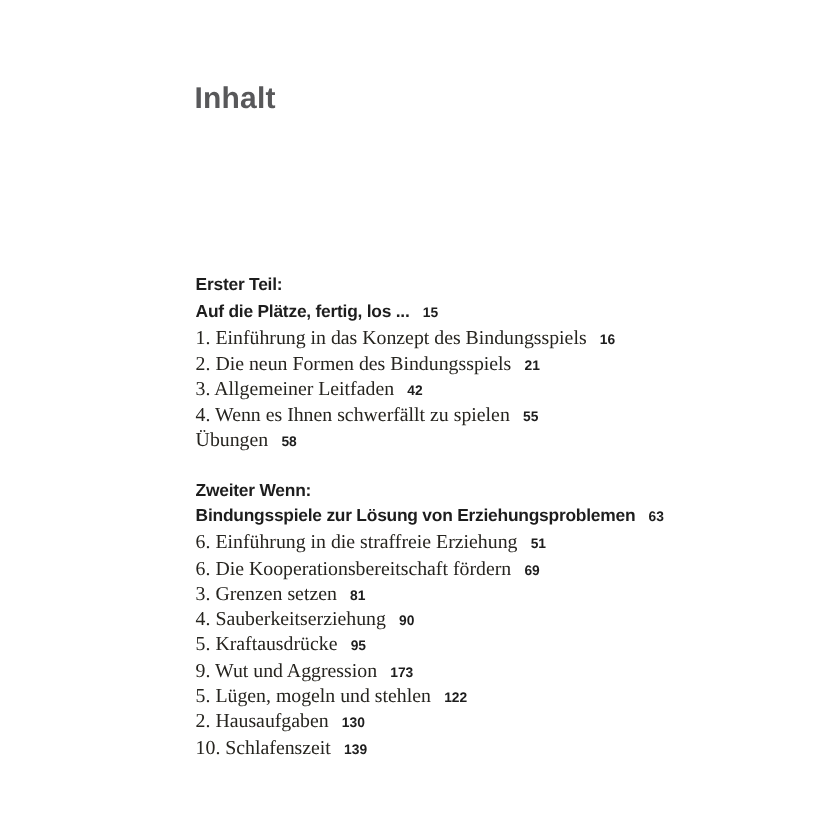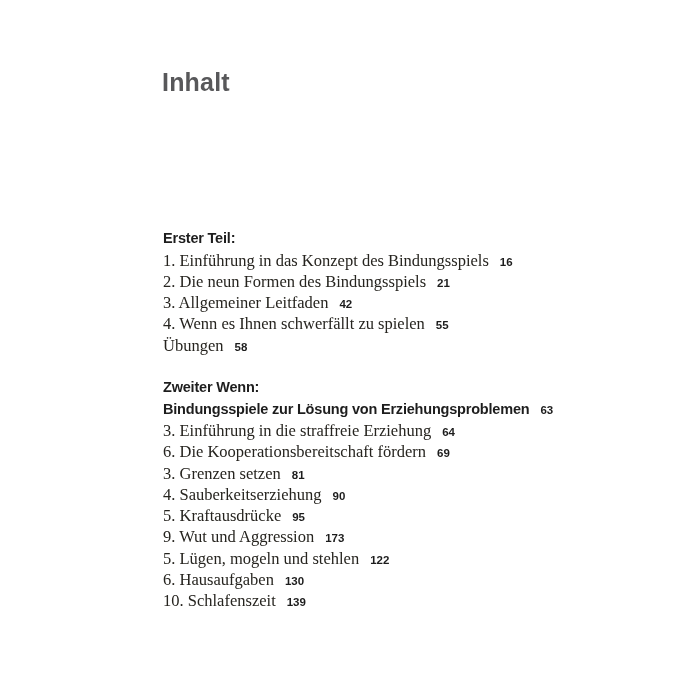--- a/index.html
+++ b/index.html
@@ -66,20 +66,23 @@
   <h1 class="title">Inhalt</h1>
 
   <div class="toc">
 
 
     <div class="gap"></div>
 
     <div class="row sans">
       <span>Erster Teil:</span>
     </div>
+    <div class="row sans">
+      <span>Auf die Plätze, fertig, los ...</span><span class="pagenum">15</span>
+    </div>
 
     <div class="row">
       <span>1. Einführung in das Konzept des Bindungsspiels</span><span class="pagenum">16</span>
     </div>
     <div class="row">
       <span>2. Die neun Formen des Bindungsspiels</span><span class="pagenum">21</span>
     </div>
     <div class="row">
       <span>3. Allgemeiner Leitfaden</span><span class="pagenum">42</span>
     </div>
@@ -93,41 +96,41 @@
     <div class="gap"></div>
 
     <div class="row sans">
       <span>Zweiter Wenn:</span>
     </div>
     <div class="row sans">
       <span>Bindungsspiele zur Lösung von Erziehungsproblemen</span><span class="pagenum">63</span>
     </div>
 
     <div class="row">
-      <span>3. Einführung in die straffreie Erziehung</span><span class="pagenum">64</span>
+      <span>6. Einführung in die straffreie Erziehung</span><span class="pagenum">51</span>
     </div>
     <div class="row">
       <span>6. Die Kooperationsbereitschaft fördern</span><span class="pagenum">69</span>
     </div>
     <div class="row">
       <span>3. Grenzen setzen</span><span class="pagenum">81</span>
     </div>
     <div class="row">
       <span>4. Sauberkeitserziehung</span><span class="pagenum">90</span>
     </div>
     <div class="row">
       <span>5. Kraftausdrücke</span><span class="pagenum">95</span>
     </div>
     <div class="row">
       <span>9. Wut und Aggression</span><span class="pagenum">173</span>
     </div>
     <div class="row">
       <span>5. Lügen, mogeln und stehlen</span><span class="pagenum">122</span>
     </div>
     <div class="row">
-      <span>6. Hausaufgaben</span><span class="pagenum">130</span>
+      <span>2. Hausaufgaben</span><span class="pagenum">130</span>
     </div>
     <div class="row">
       <span>10. Schlafenszeit</span><span class="pagenum">139</span>
     </div>
 
   </div>
 </div>
 
 </body></html>

